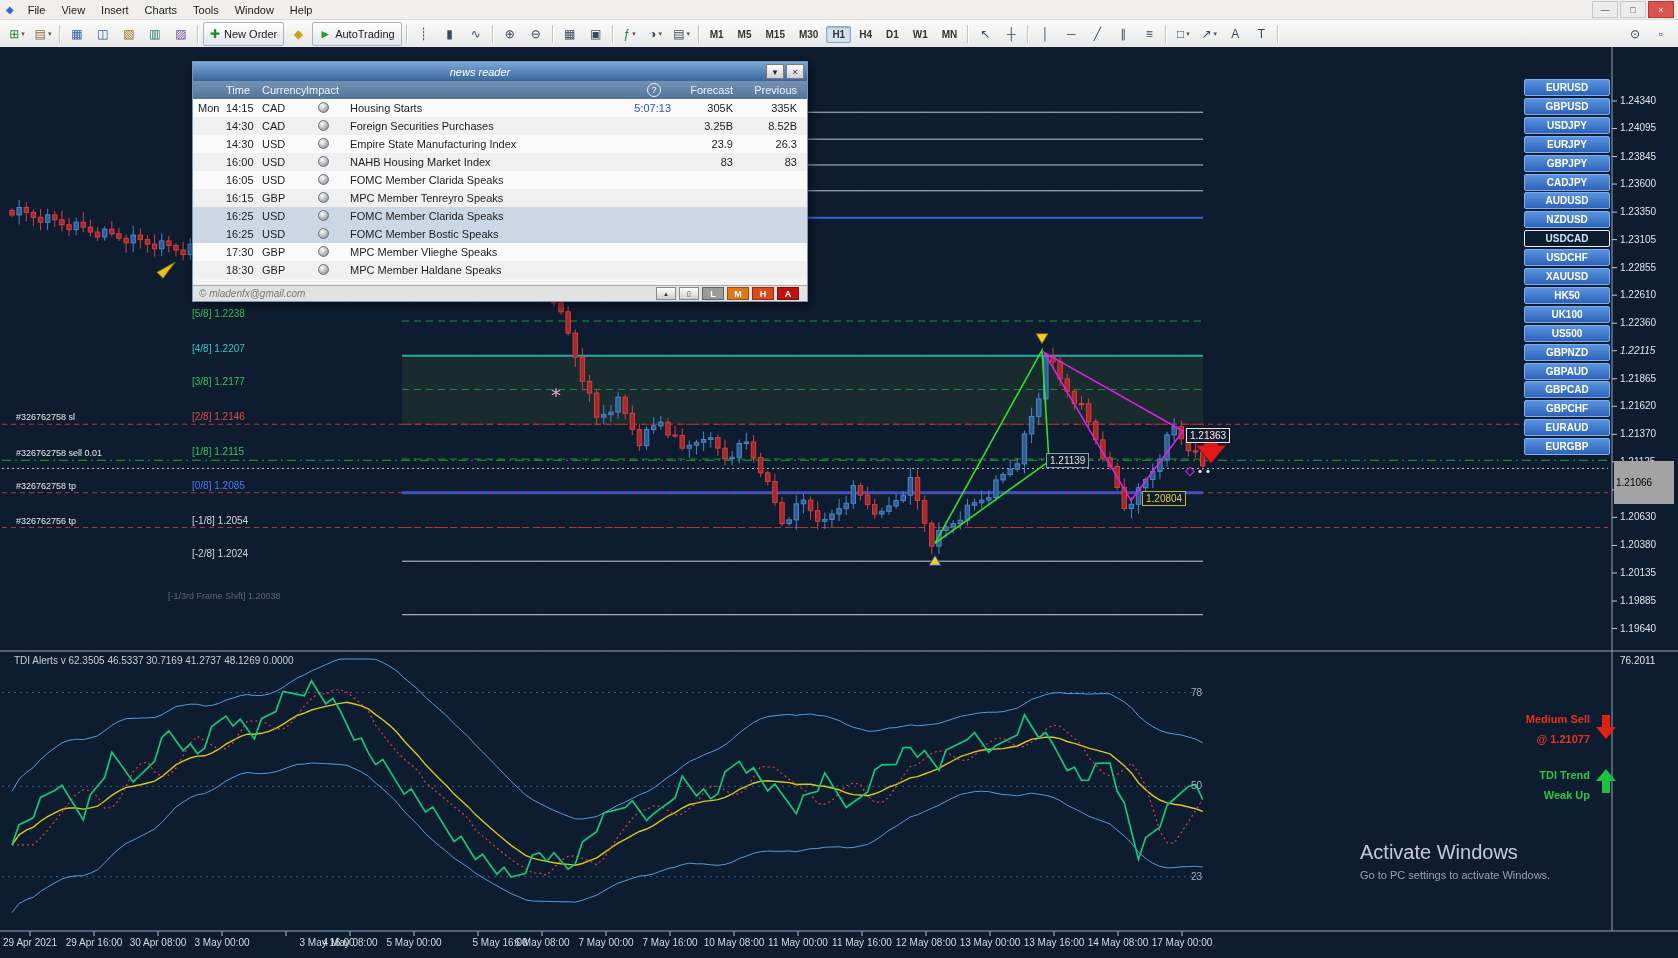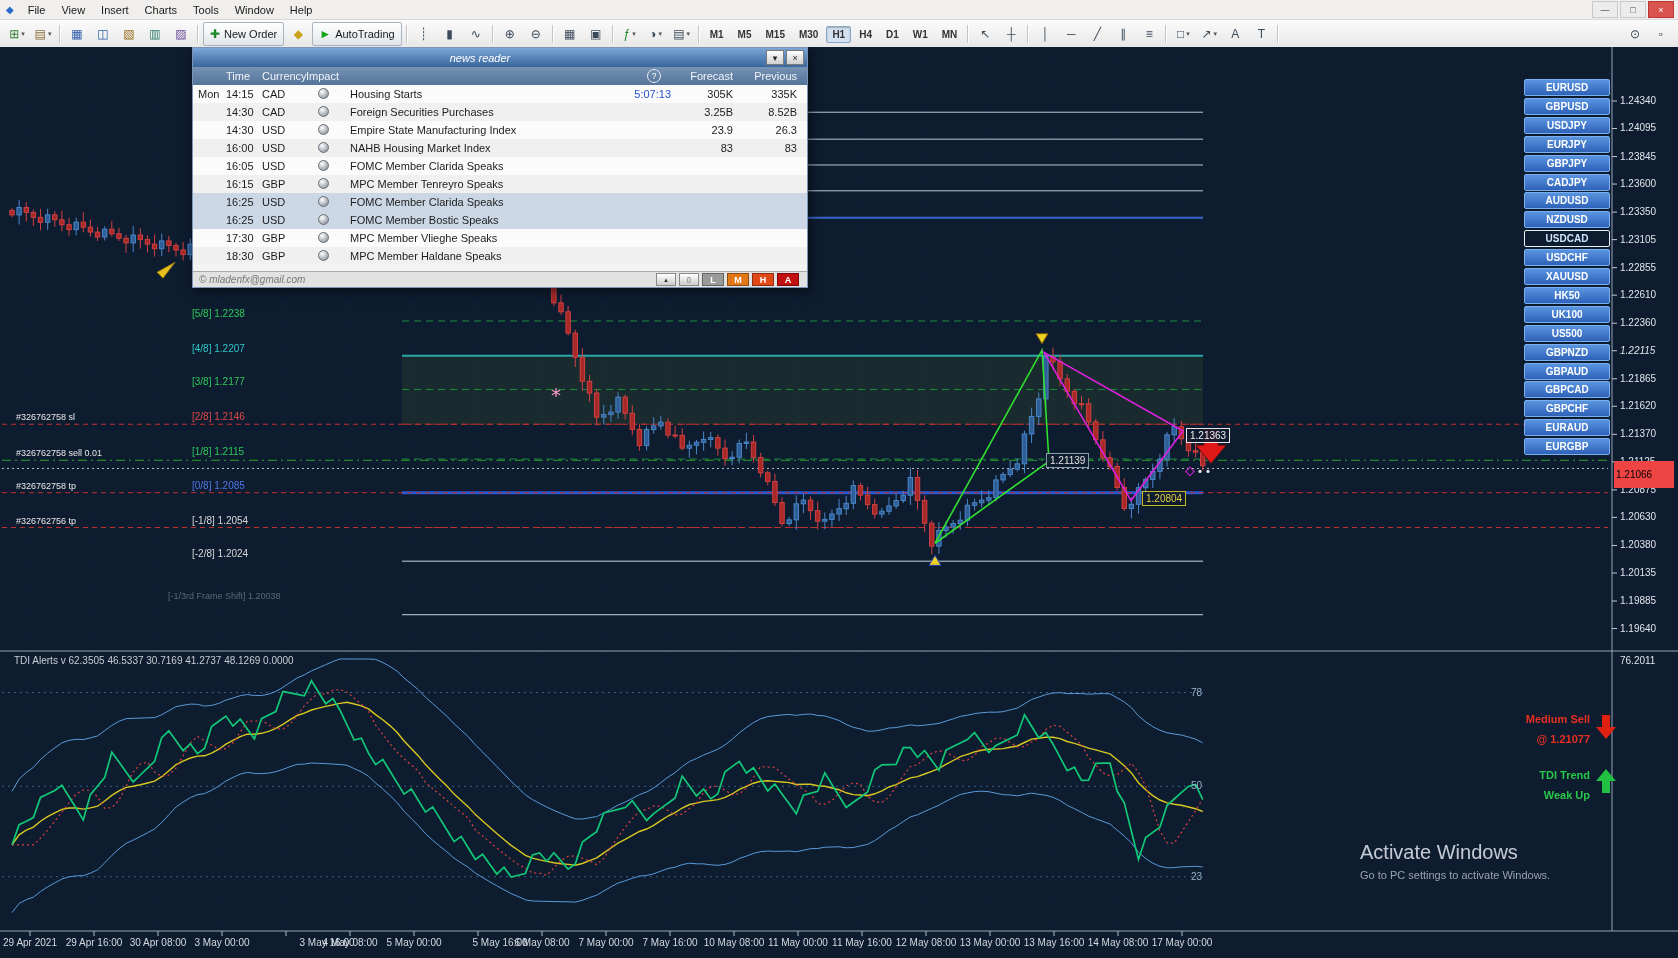--- a/index.html
+++ b/index.html
@@ -26,32 +26,32 @@
   .tspace{flex:1;}
   .workspace{position:absolute;top:47px;left:0;width:1678px;height:911px;background:#0e1c30;overflow:hidden;}
   #chart-svg{position:absolute;left:0;top:0;z-index:1;}
   #overlays{position:absolute;left:0;top:0;width:1678px;height:911px;z-index:2;pointer-events:none;}
   #overlays>div{position:absolute;white-space:nowrap;}
   .sym{width:84px;height:15px;border-radius:2px;background:linear-gradient(#5a94e0,#2e62b8);
     border:1px solid #7ab0f0;color:#fff;font-size:10px;font-weight:bold;display:flex;
     align-items:center;justify-content:center;z-index:5;}
   .sym.sel{background:#0e1c30;border-color:#e8eef4;color:#cfe4ff;}
   .axlbl{color:#dfe5ea;font-size:10px;}
-  .axcur{background:#ef4444;color:#000;font-size:10px;padding:8px 2px;width:56px;}
+  .axcur{background:#a3a3a3;color:#000;font-size:10px;padding:16px 2px;width:56px;}
   .mlbl{font-size:10px;}
   .trlbl{font-size:9px;color:#e8e8e8;}
   .tlab{font-size:10px;color:#d4dae0;text-align:center;}
   .ptag{font-size:10px;padding:0 3px;border:1px solid;background:rgba(14,28,48,.9);height:13px;line-height:13px;}
   .ilvl{font-size:10px;color:#9ab4cc;width:26px;text-align:right;}
   .ititle{font-size:10px;color:#c8cdd4;}
   .sig{font-size:11px;font-weight:bold;width:150px;text-align:right;}
   .wm1{font-size:20px;color:rgba(228,233,240,.85);}
   .wm2{font-size:11px;color:rgba(203,213,224,.72);}
   .fslbl{font-size:9px;color:#5a6878;}
-  .news{position:absolute;left:192px;top:0;width:614px;background:#f4f4f4;border:1px solid #7a95b5;
+  .news{position:absolute;left:192px;top:14px;width:614px;background:#f4f4f4;border:1px solid #7a95b5;
     box-shadow:2px 3px 10px rgba(0,0,0,.55);z-index:10;font-size:11px;}
   .nr-title{height:19px;background:linear-gradient(#7aa6d8,#39669c);color:#fff;font-style:italic;
     display:flex;align-items:center;padding:0 3px;}
   .nr-tspace{flex:1;}
   .nr-tbtn{width:16px;height:13px;background:linear-gradient(#fff,#cfcfcf);border:1px solid #7a7a7a;
     color:#222;font-size:9px;font-style:normal;display:flex;align-items:center;justify-content:center;margin-left:2px;}
   .nr-head{height:18px;background:linear-gradient(#7693b4,#54739a);color:#f0f4f8;display:flex;align-items:center;}
   .nr-row{height:18px;display:flex;align-items:center;background:#fbfbfb;color:#1c1c1c;}
   .nr-row.alt{background:#f0f0f0;}
   .nr-row.hl{background:#ccd7e6;}

